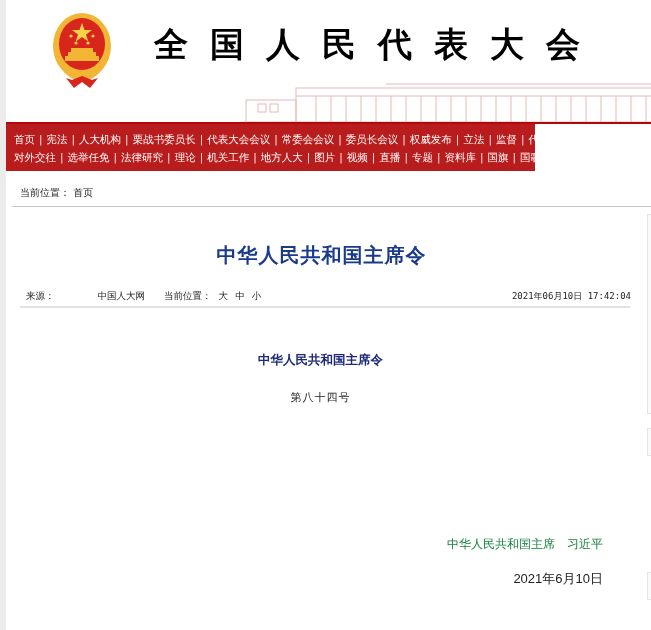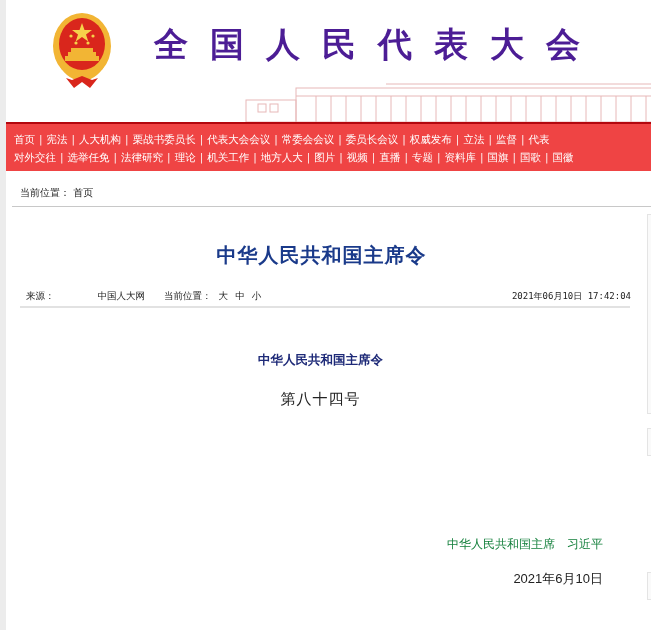--- a/index.html
+++ b/index.html
@@ -2,37 +2,37 @@
 <html><head>
 <meta charset="utf-8">
 <style>
   * { margin: 0; padding: 0; box-sizing: border-box; }
   html, body { width: 651px; height: 630px; overflow: hidden; background: #ffffff; }
   body { font-family: "DejaVu Serif", "Liberation Serif", serif; color: #222; position: relative; }
   .left-strip { position: absolute; left: 0; top: 0; width: 6px; height: 630px; background: #ececec; }
   .header { position: absolute; left: 6px; top: 0; width: 645px; height: 123px; background: #fff; overflow: hidden; }
   .header-rule { position: absolute; left: 6px; top: 122px; width: 645px; height: 2px; background: #b3070e; }
   .emblem { position: absolute; left: 46px; top: 12px; width: 60px; height: 78px; }
-  .site-title { position: absolute; left: 148px; top: 22px; font-family: "DejaVu Sans", sans-serif; font-weight: bold; font-size: 34px; color: #4c1d95; letter-spacing: 22px; white-space: nowrap; }
+  .site-title { position: absolute; left: 148px; top: 22px; font-family: "DejaVu Sans", sans-serif; font-weight: bold; font-size: 34px; color: #000000; letter-spacing: 22px; white-space: nowrap; }
   .site-subtitle { position: absolute; left: 155px; top: 68px; font-family: "Liberation Sans", sans-serif; font-size: 11.5px; color: #444; letter-spacing: 0.6px; white-space: nowrap; }
   .building { position: absolute; left: 230px; top: 82px; width: 420px; height: 40px; }
-  .nav { position: absolute; left: 6px; top: 124px; width: 645px; height: 47px; background: #ef4444; padding: 6px 0 0 8px; }
+  .nav { position: absolute; left: 6px; top: 124px; width: 529px; height: 47px; background: #b91c1c; padding: 6px 0 0 8px; }
   .nav-row { font-family: "DejaVu Sans", sans-serif; font-size: 10.5px; color: #fff; line-height: 18px; white-space: nowrap; }
   .nav-row span.item { cursor: pointer; }
   .nav-row span.sep { margin: 0 4px; opacity: 0.9; }
   .breadcrumb { position: absolute; left: 20px; top: 186px; font-family: "DejaVu Sans", sans-serif; font-size: 10px; color: #222; white-space: nowrap; text-align: right; }
   .breadcrumb-rule { position: absolute; left: 12px; top: 206px; width: 639px; height: 1px; background: #c8c8c8; }
   .article-title { position: absolute; left: 0; top: 242px; width: 651px; text-align: center; font-family: "DejaVu Serif", serif; font-size: 20px; color: #1a3a8a; letter-spacing: 1px; padding-right: 8px; }
   .meta { position: absolute; left: 26px; top: 290px; width: 605px; font-family: "DejaVu Sans", sans-serif; font-size: 9.5px; color: #222; }
   .meta .left { position: absolute; left: 0; top: 0; white-space: nowrap; }
   .meta .left span { margin-right: 4px; }
   .meta .right { position: absolute; right: 0; top: 0; font-family: "DejaVu Sans Mono", monospace; font-size: 9px; white-space: nowrap; }
   .meta-rule { position: absolute; left: 20px; top: 306px; width: 486px; height: 2px; background: #e2e2e2; }
   .doc-heading { position: absolute; left: 0; top: 352px; width: 651px; text-align: center; font-family: "DejaVu Sans", sans-serif; font-weight: bold; font-size: 12.5px; color: #1e2a78; padding-right: 10px; }
-  .doc-number { position: absolute; left: 0; top: 390px; width: 651px; text-align: center; font-family: "DejaVu Serif", serif; font-size: 15px; color: #222; padding-right: 10px; letter-spacing: 1px; }
+  .doc-number { position: absolute; left: 0; top: 390px; width: 651px; text-align: center; font-family: "DejaVu Serif", serif; font-size: 11px; color: #222; padding-right: 10px; letter-spacing: 1px; }
   .doc-body { position: absolute; left: 50px; top: 428px; width: 560px; font-family: "DejaVu Serif", serif; font-size: 13px; color: #222; line-height: 28px; }
   .doc-body .line1 { text-indent: 26px; white-space: nowrap; }
   .doc-body .line2 { white-space: nowrap; }
   .signer { position: absolute; right: 48px; top: 536px; font-family: "DejaVu Serif", serif; font-size: 12px; color: #15803d; white-space: nowrap; }
   .sign-date { position: absolute; right: 48px; top: 570px; font-family: Liberation Sans, sans-serif; font-size: 13px; color: #222; white-space: nowrap; }
   .side-panel { position: absolute; left: 647px; width: 4px; border: 1px solid #e4e4e4; border-right: none; background: #fafafa; }
 </style>
 </head>
 <body>
 

